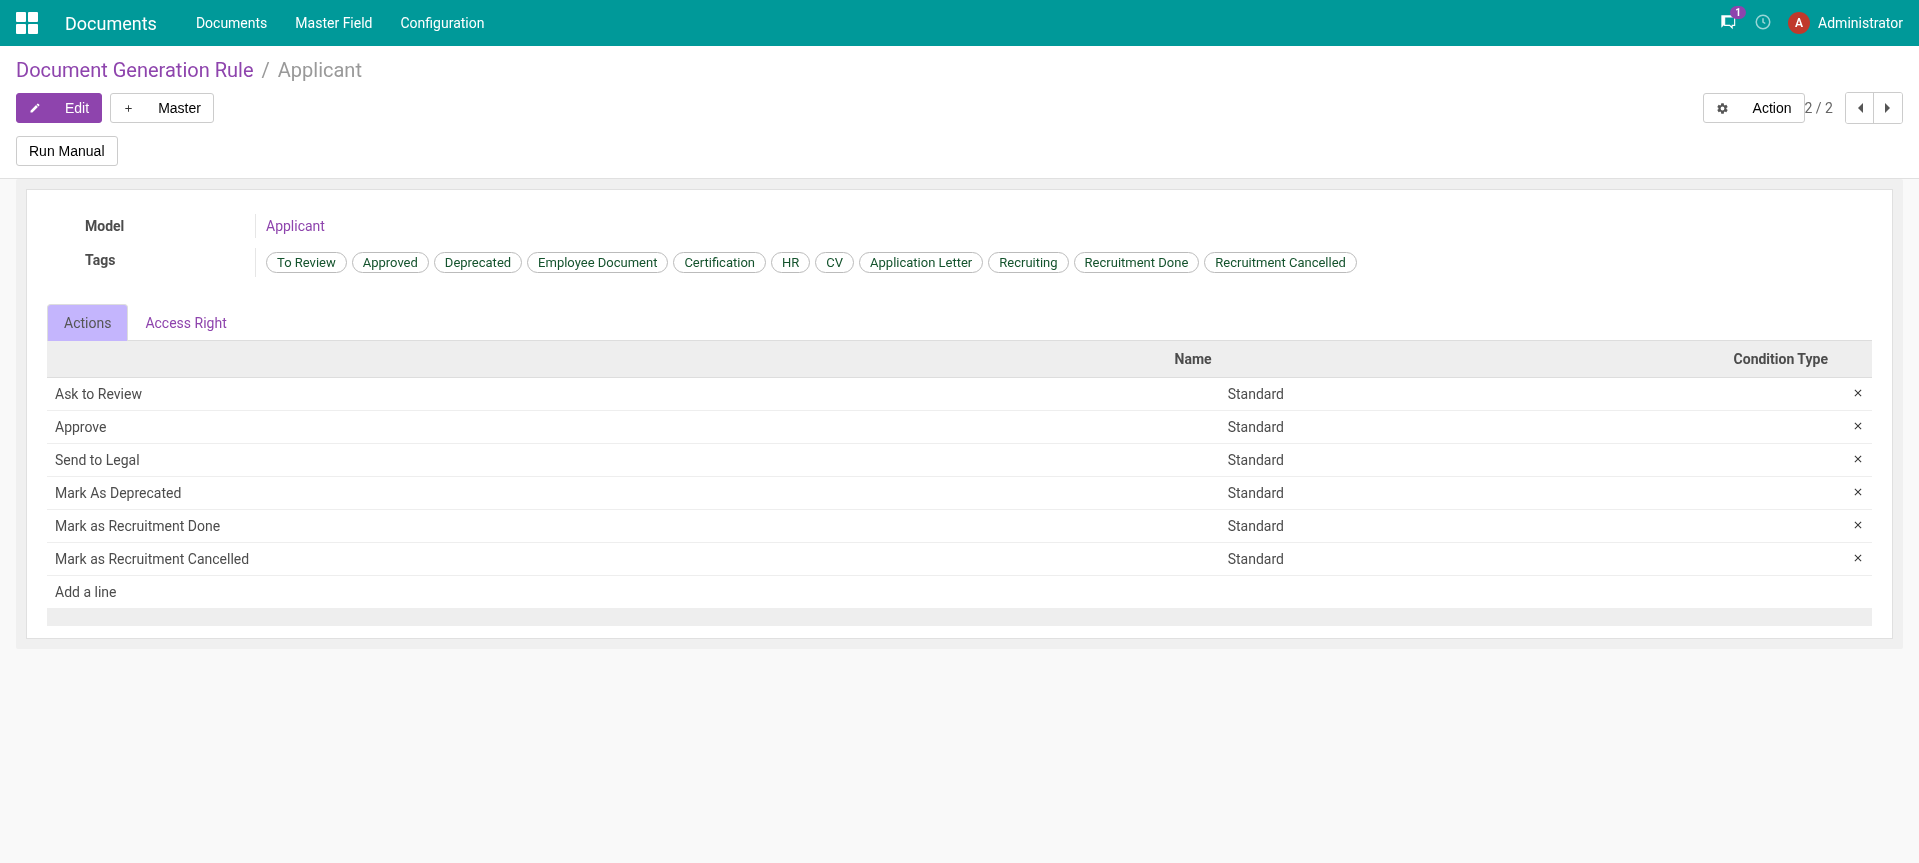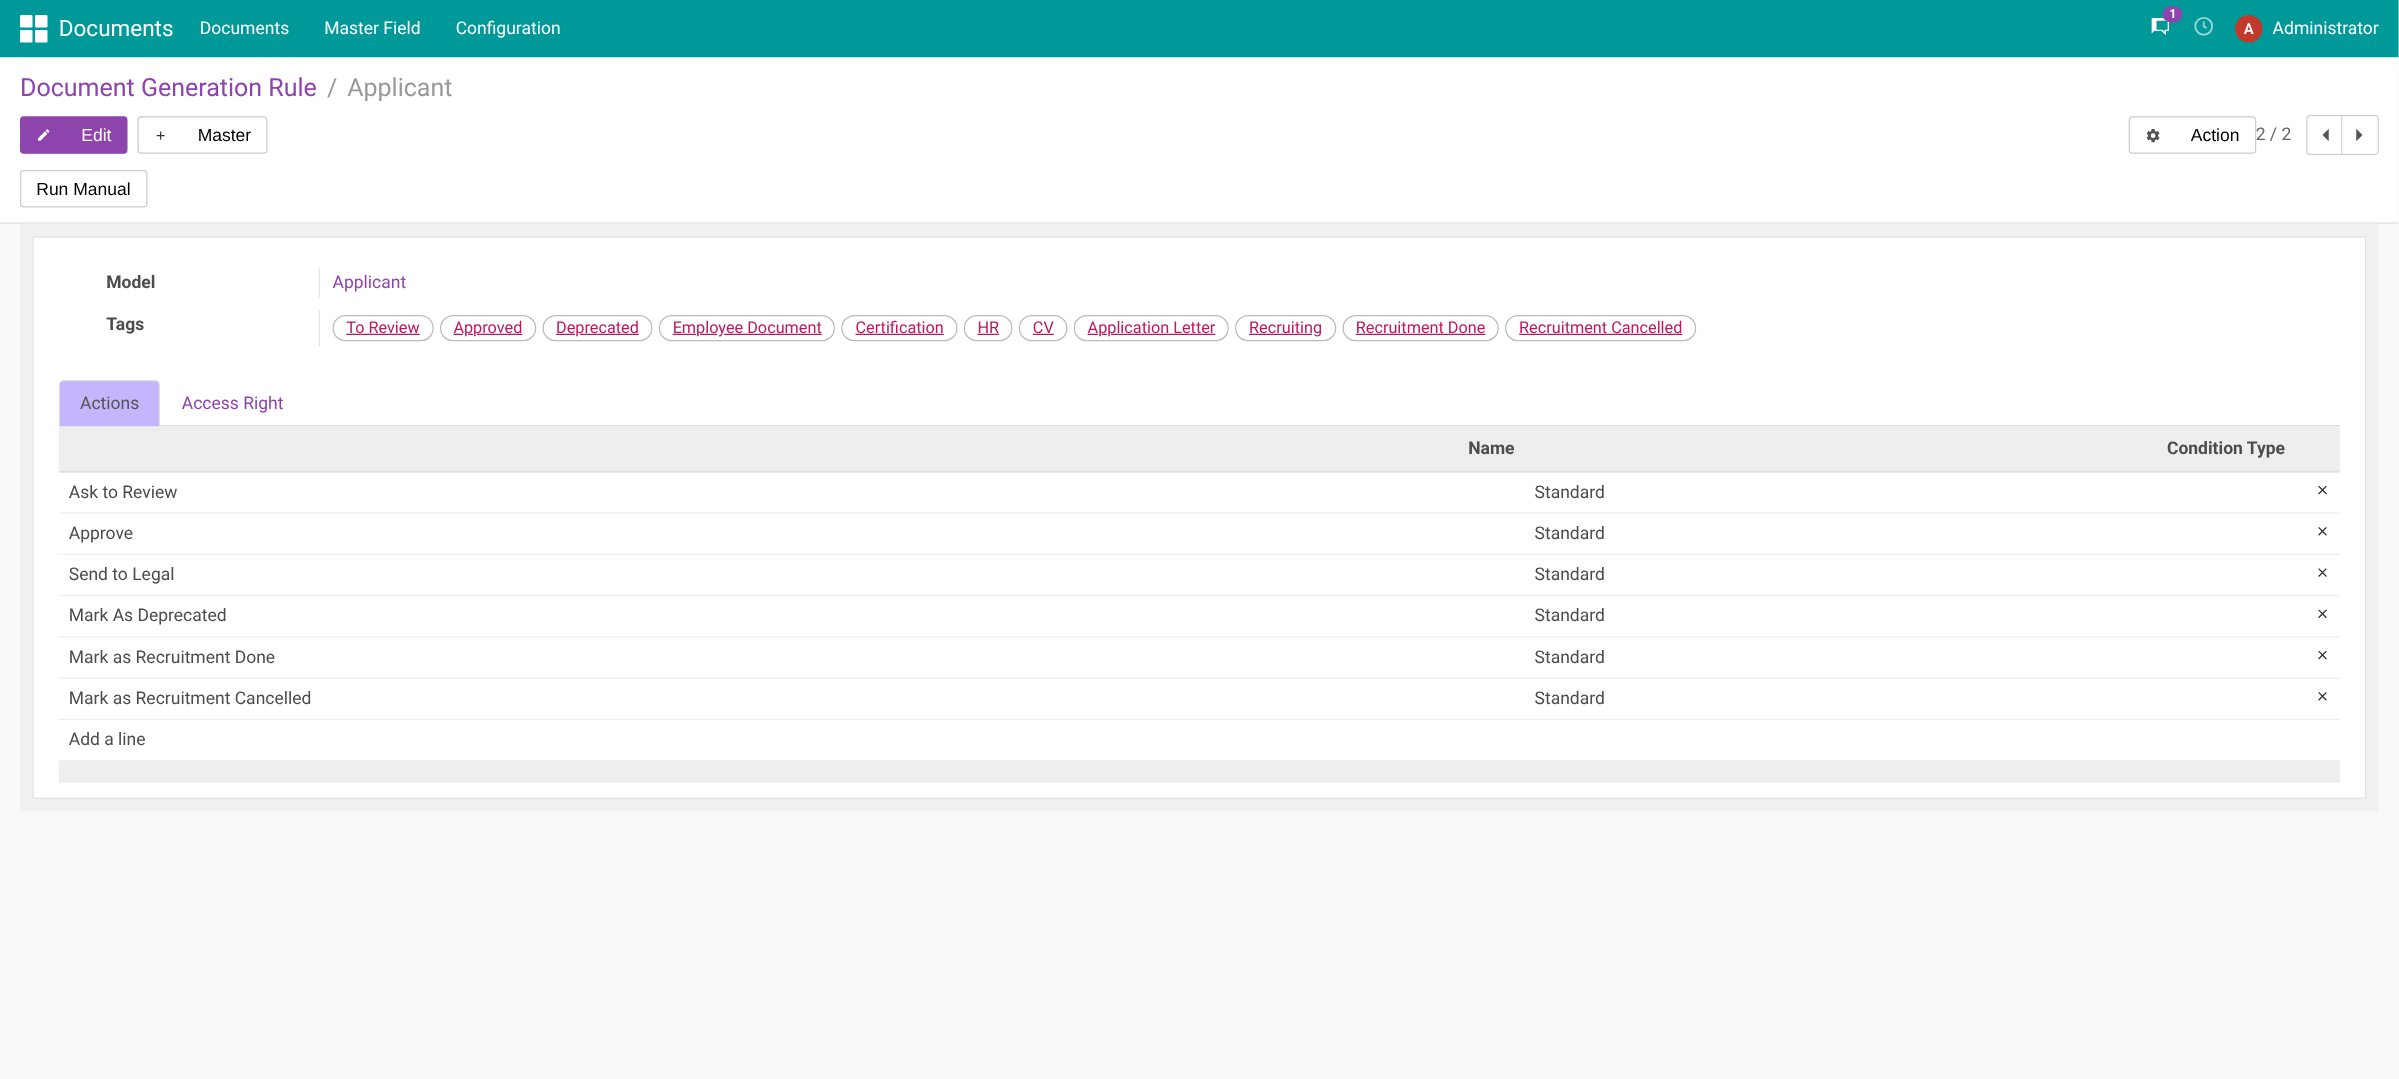--- a/index.html
+++ b/index.html
@@ -1,20 +1,20 @@
 <!DOCTYPE html>
 <html><head>
 <meta charset="utf-8">
 <style>
   * { box-sizing: border-box; margin: 0; padding: 0; }
   body { font-family: -apple-system, BlinkMacSystemFont, "Segoe UI", Roboto, "Helvetica Neue", Arial, sans-serif; font-size: 14px; color: #4c4c4c; background: #f9f9f9; }
 
   
   .navbar { background: #009999; color: #fff; height: 46px; display: flex; align-items: center; padding: 0 16px; }
-  .navbar-left { display: flex; align-items: center; gap: 9px; flex: 1; }
+  .navbar-left { display: flex; align-items: center; gap: 27px; flex: 1; }
   .apps-icon { width: 22px; height: 22px; display: grid; grid-template-columns: 1fr 1fr; grid-template-rows: 1fr 1fr; gap: 2px; cursor: pointer; }
   .apps-icon span { background: #fff; border-radius: 1px; }
   .app-title { font-size: 18px; font-weight: 400; color: #fff; margin-right: 12px; }
   .nav-links { display: flex; gap: 28px; }
   .nav-links a { color: #fff; text-decoration: none; font-size: 14px; cursor: pointer; }
   .navbar-right { display: flex; align-items: center; gap: 16px; }
   .msg-wrap { position: relative; cursor: pointer; }
   .msg-icon svg { width: 20px; height: 20px; fill: #fff; }
   .badge { position: absolute; top: -6px; right: -8px; background: #8e44ad; color: #fff; border-radius: 10px; font-size: 10px; padding: 1px 5px; font-weight: 700; }
   .clock-icon svg { width: 18px; height: 18px; fill: none; stroke: rgba(255,255,255,0.6); stroke-width: 2; cursor: pointer; }
@@ -48,21 +48,21 @@
   .content { padding: 0 16px 20px 16px; }
   .sheet-wrap { background: #f0f0f0; padding: 10px; border-radius: 2px; }
   .sheet { background: #fff; padding: 24px 20px 12px 20px; border: 1px solid #e0e0e0; }
   .form-cols { display: flex; gap: 48px; margin-bottom: 16px; }
   .form-col { flex: 1; }
   .form-row { display: flex; margin-bottom: 10px; align-items: flex-start; padding-left: 38px; }
   .form-label { width: 170px; font-weight: 700; color: #4c4c4c; padding-top: 4px; flex-shrink: 0; }
   .form-value { flex: 1; border-left: 1px solid #e6e6e6; padding-left: 10px; padding-top: 4px; padding-bottom: 4px; }
   .link-val { color: #8e44ad; cursor: pointer; }
   .tags-wrap { display: flex; flex-wrap: wrap; gap: 5px; }
-  .tag-pill { border: 1px solid #bbb; border-radius: 12px; padding: 2px 10px; font-size: 13px; color: #be185d; background: #fff; text-decoration: underline; }
+  .tag-pill { border: 1px solid #bbb; border-radius: 12px; padding: 2px 10px; font-size: 13px; color: #14532d; background: #fff; }
 
   
   .tabs { display: flex; border-bottom: 1px solid #ddd; }
   .tab { padding: 10px 16px; cursor: pointer; color: #8e44ad; border: 1px solid transparent; border-bottom: none; position: relative; top: 1px; }
   .tab.active { color: #555; border-color: #ddd; background: #c4b5fd; border-radius: 4px 4px 0 0; }
 
   
   .list-table { width: 100%; border-collapse: collapse; margin-top: 0; }
   .list-table thead th { background: #eee; text-align: right; padding: 10px 8px; font-weight: 700; color: #4c4c4c; border-bottom: 1px solid #ddd; font-size: 14px; }
   .list-table tbody td { padding: 8px 8px; border-bottom: 1px solid #eee; color: #4c4c4c; }

